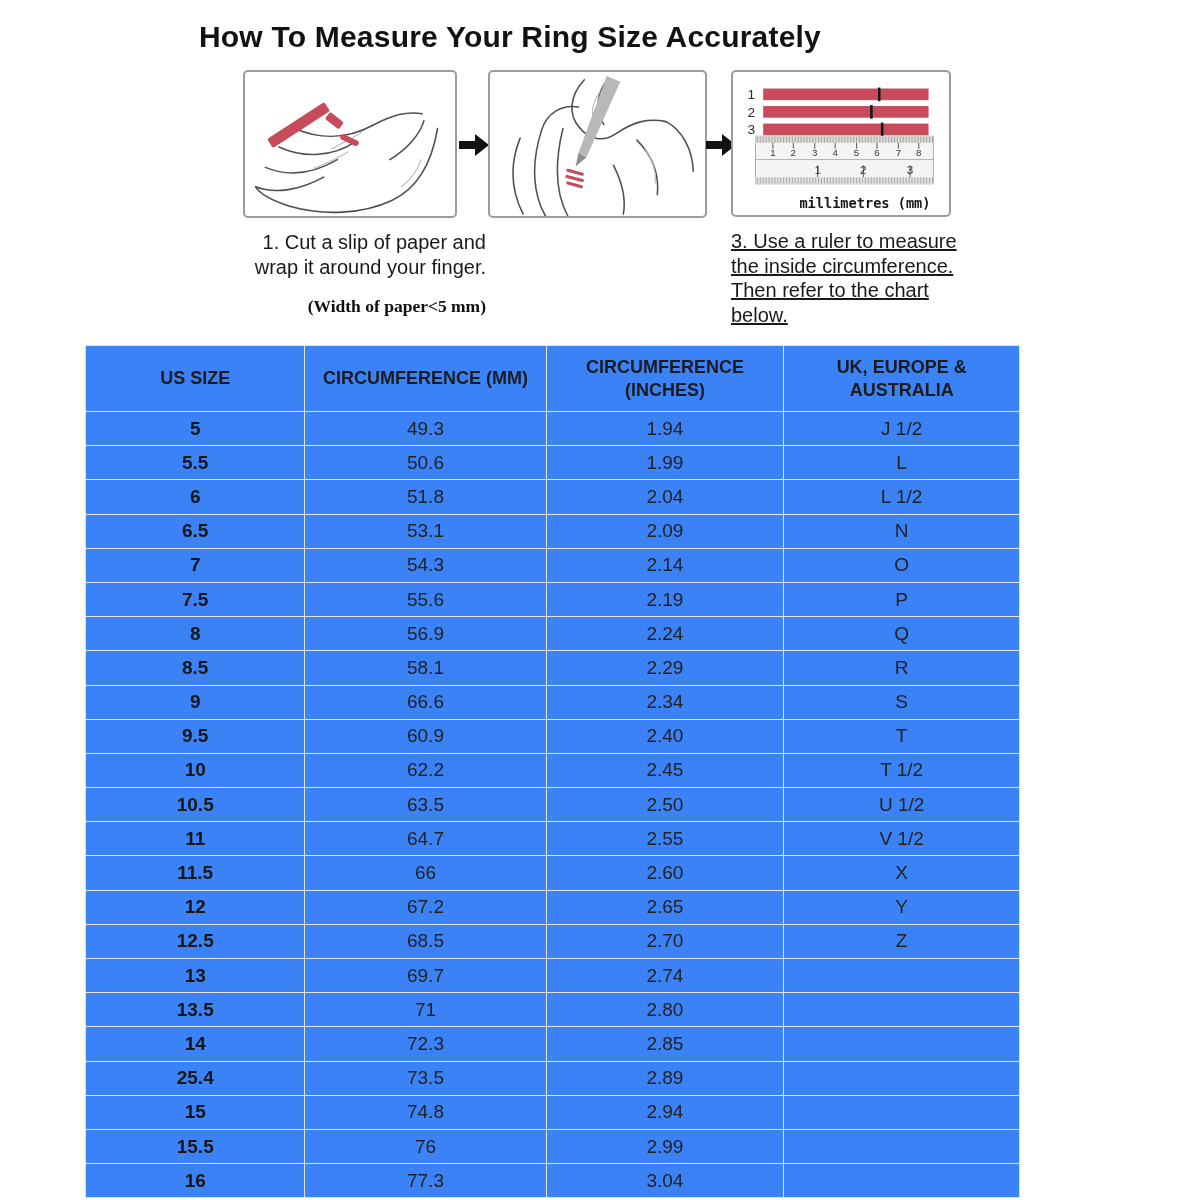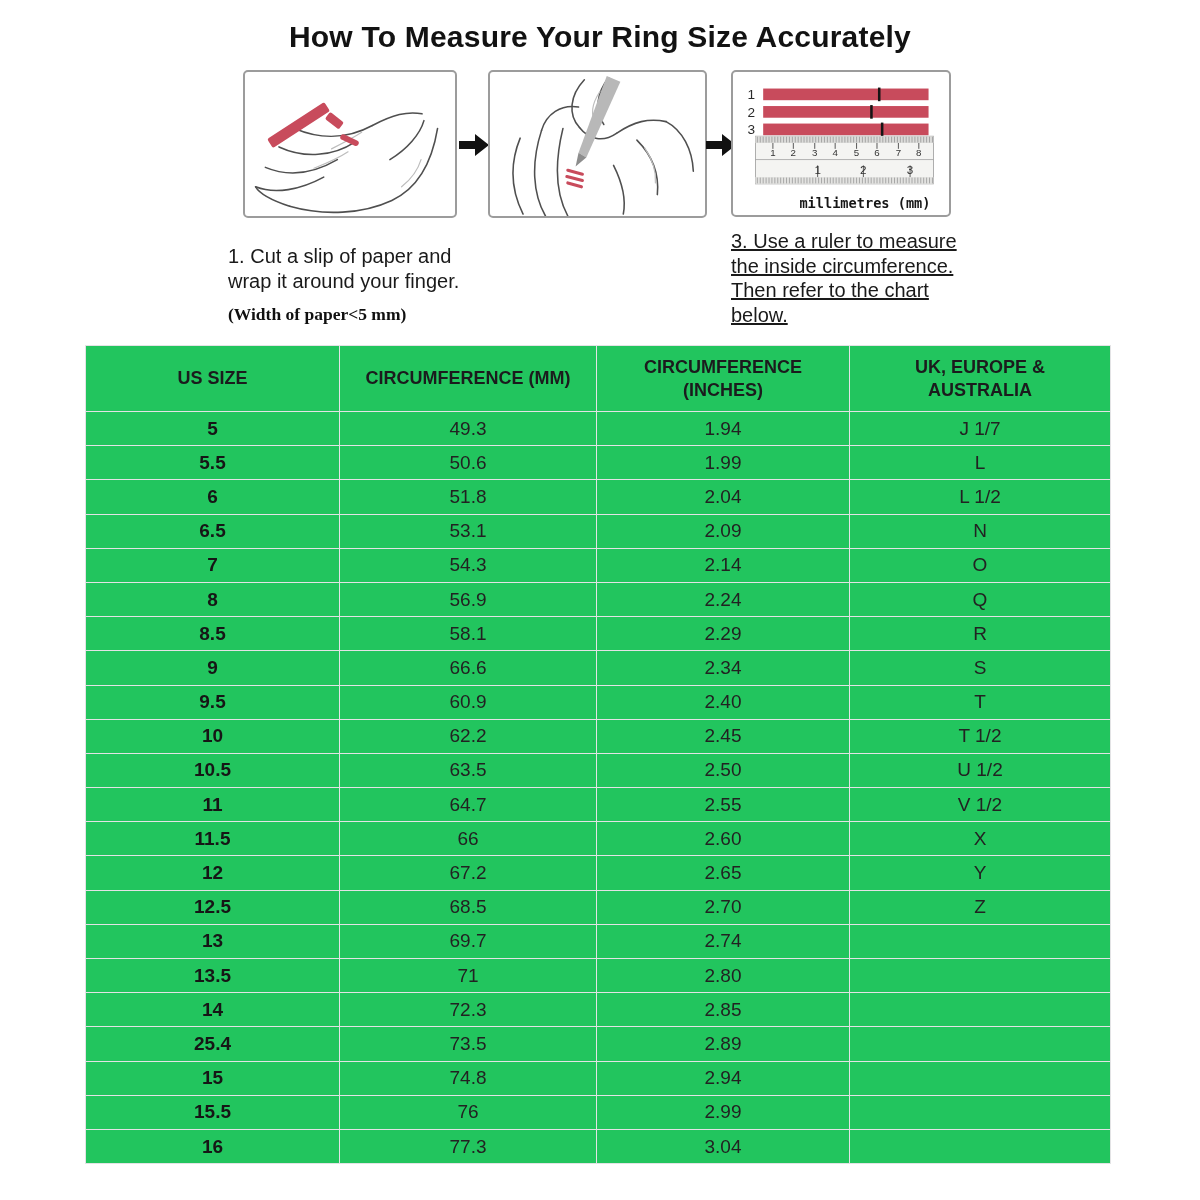--- a/index.html
+++ b/index.html
@@ -1,18 +1,18 @@
 <!DOCTYPE html>
 <html><head>
 <meta charset="utf-8">
 <style>
   * { box-sizing: border-box; }
   html,body { margin:0; padding:0; background:#ffffff; }
   .page {
-    position:relative; width:1200px; height:1200px; background:#fff;
+    position:relative; width:1020px; height:1200px; background:#fff;
     overflow:hidden; font-family:"Liberation Sans", sans-serif; color:#1c1c1c;
   }
 
   
   .page-title {
     position:absolute; top:20px; left:0; width:100%;
     text-align:center; font-size:30px; font-weight:bold; color:#121212;
     letter-spacing:.2px;
   }
 
@@ -27,32 +27,32 @@
   .arrow { position:absolute; width:30px; height:22px; }
   #arrow1 { left:459px; top:134px; }
   #arrow2 { left:706px; top:134px; }
   .illus-box svg { display:block; width:100%; height:100%; }
 
   
   .step {
     position:absolute; font-size:20px; line-height:24.5px; color:#1a1a1a;
   }
   .step-text { white-space:pre-line; }
-  #step1 { left:228px; top:244px; width:258px; }
+  #step1 { left:228px; top:230px; width:258px;text-align:right; }
   #step2 { left:486px; top:233px; width:226px; }
   #step3 { left:731px; top:229px; width:242px;text-decoration:underline; }
   .step-note {
     font-family:"Liberation Serif", serif; font-weight:bold;
-    font-size:17.5px; line-height:23px; color:#101010; margin-top:10px;
+    font-size:17.5px; line-height:23px; color:#101010; margin-top:16px;
   }
 
   
   .size-table {
     position:absolute; left:85px; top:345px;
-    border-collapse:collapse; table-layout:fixed; background:#22c55e;
+    border-collapse:collapse; table-layout:fixed; background:#3b82f6;
   }
   .size-table th, .size-table td {
     border:1px solid #e3e3e5; text-align:center; vertical-align:middle;
     padding:0; overflow:hidden;
   }
   .size-table th {
     height:66px; font-size:18px; font-weight:bold; color:#1b1b1d;
     line-height:23px;
   }
   .size-table tbody tr { height:34.2px; }
@@ -350,21 +350,21 @@
           <div>UK, EUROPE &amp;</div>
             <div>AUSTRALIA</div>
         </th>
       </tr>
     </thead>
     <tbody>
         <tr>
           <td>5</td>
           <td>49.3</td>
           <td>1.94</td>
-          <td>J 1/7</td>
+          <td>J 1/2</td>
         </tr>
         <tr>
           <td>5.5</td>
           <td>50.6</td>
           <td>1.99</td>
           <td>L</td>
         </tr>
         <tr>
           <td>6</td>
           <td>51.8</td>
@@ -377,20 +377,26 @@
           <td>2.09</td>
           <td>N</td>
         </tr>
         <tr>
           <td>7</td>
           <td>54.3</td>
           <td>2.14</td>
           <td>O</td>
         </tr>
         <tr>
+          <td>7.5</td>
+          <td>55.6</td>
+          <td>2.19</td>
+          <td>P</td>
+        </tr>
+        <tr>
           <td>8</td>
           <td>56.9</td>
           <td>2.24</td>
           <td>Q</td>
         </tr>
         <tr>
           <td>8.5</td>
           <td>58.1</td>
           <td>2.29</td>
           <td>R</td>

